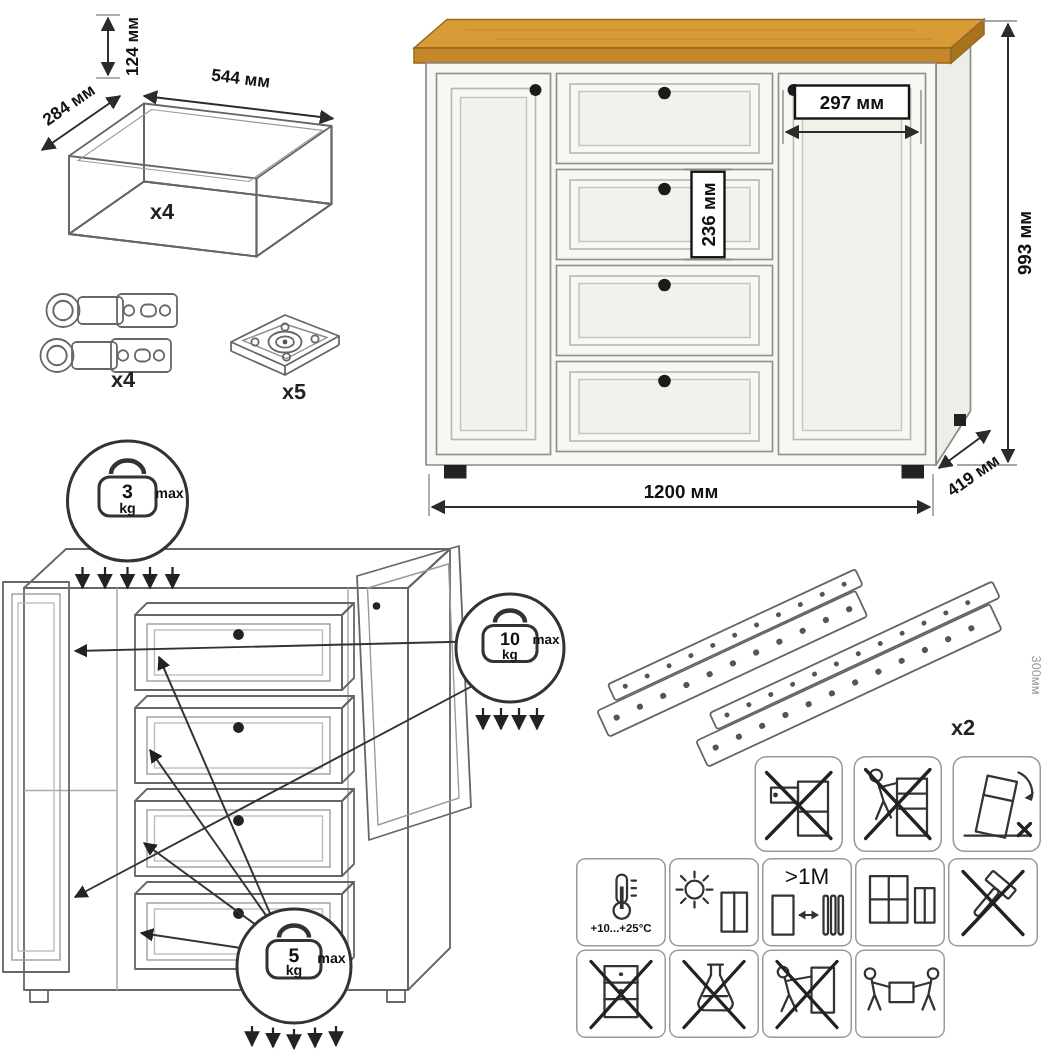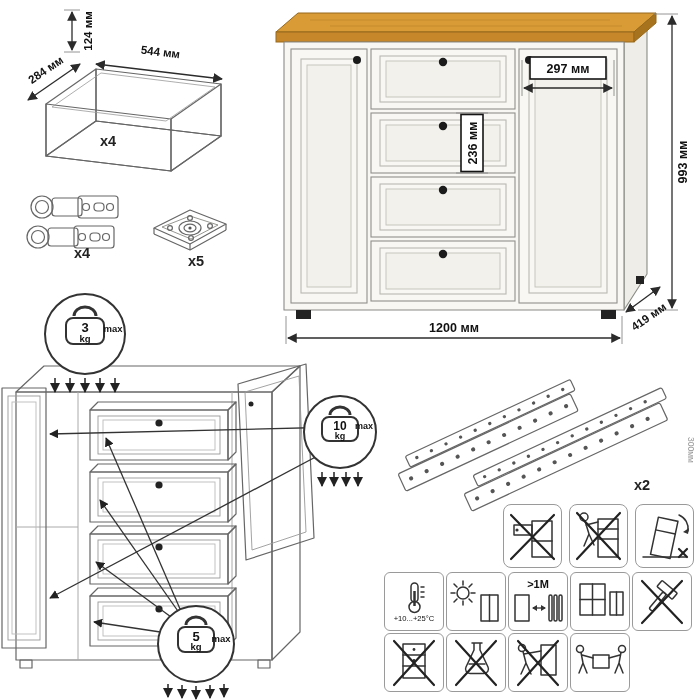--- a/index.html
+++ b/index.html
@@ -21,22 +21,22 @@
   .frame{fill:none;stroke:#b9b8b0;stroke-width:1.1}
   .panel{fill:#f2f1eb;stroke:#c6c5bd;stroke-width:1}
   .xln{stroke:#222;stroke-width:2.2;stroke-linecap:round}
   .iln{stroke:#333;stroke-width:1.5;fill:none;stroke-linecap:round;stroke-linejoin:round}
   .row3{left:503px;top:504px;display:flex;gap:7px}
   .cell{width:57px;height:62px;border:1.3px solid #9a9a9a;border-radius:8px;background:#fff;
         display:flex;align-items:center;justify-content:center}
   .grid{left:384px;top:572px;display:grid;grid-template-columns:repeat(5,60px);grid-auto-rows:59px;gap:2px}
   .gcell{border:1.3px solid #9a9a9a;border-radius:6px;background:#fff;display:flex;
          flex-direction:column;align-items:center;justify-content:center;gap:1px}
-  .lbl{font-size:11px;font-weight:bold;color:#111;line-height:1}
-  .lbl-xs{font-size:7.6px;font-weight:normal;color:#111;line-height:1}
+  .lbl{font-size:15px;font-weight:normal;color:#111;line-height:1}
+  .lbl-xs{font-size:7.6px;font-weight:bold;color:#111;line-height:1}
 </style>
 </head>
 <body>
 
 <div id="page">
 
 <svg class="abs" style="left:8px;top:2px" width="236" height="180" viewBox="0 0 236 180">
   <defs>
     <marker id="arrB" viewBox="0 0 10 10" refX="9" refY="5" markerWidth="7.5" markerHeight="7.5" orient="auto-start-reverse">
       <path d="M0,0L10,5L0,10z" fill="#2b2b2b"></path>

